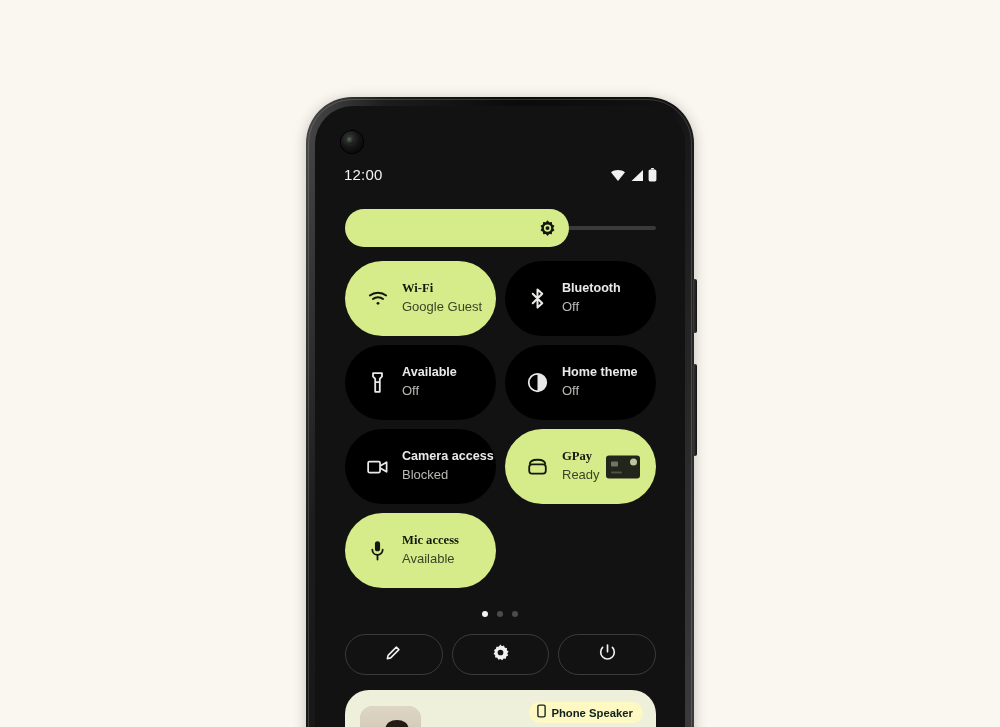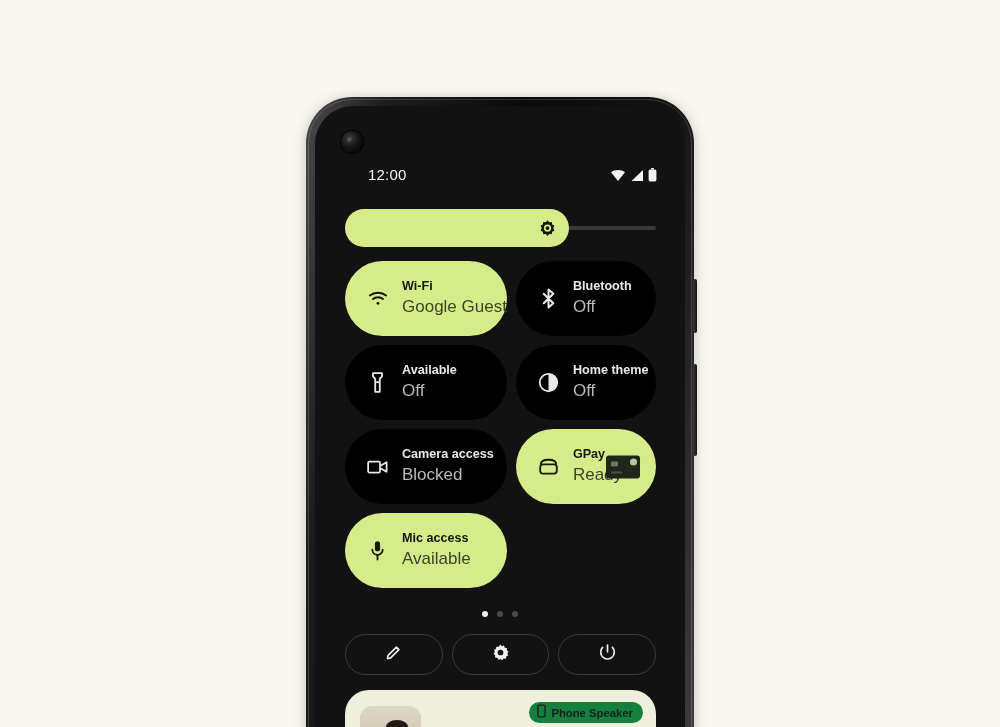--- a/index.html
+++ b/index.html
@@ -56,21 +56,21 @@
   #date-text{
     position:absolute; left:62px; top:4px;
     color:#f1f1f1; font-size:14.5px; font-weight:bold; letter-spacing:.1px;
   }
   #camera-off-pill{
     position:absolute; right:29px; top:0px;
     width:44px; height:23px; border-radius:12px; background:#2e2e2c;
     display:flex; align-items:center; justify-content:center;
   }
   #clock-row{ position:absolute; left:0; top:60px; width:100%; height:24px; }
-  #clock-text{ position:absolute; left:29px; top:0; color:#f3f3f3; font-size:15px; letter-spacing:.2px;margin-left:24px;}
+  #clock-text{ position:absolute; left:29px; top:0; color:#f3f3f3; font-size:15px; letter-spacing:.2px;}
   #status-icons{
     position:absolute; right:28px; top:2px; display:flex; align-items:center; gap:4px;
   }
 
   
   #brightness{
     position:absolute; left:30px; top:103px; width:311px; height:38px;
   }
   #brightness-track{
     position:absolute; left:0; top:17px; width:311px; height:3.5px;
@@ -91,22 +91,22 @@
   }
   .tile{
     position:relative; height:75px; border-radius:38px;
     display:flex; align-items:center; padding-left:22px;
     background:#000000;
   }
   .tile.on{ background:#d6ec8a; }
   .tile-ico{ width:21px; height:21px; flex:0 0 21px; display:flex; align-items:center; justify-content:center; }
   .tile-txt{ margin-left:14px; min-width:0; }
   .tile-title{ font-size:12.6px; font-weight:bold; color:#e9e9e7; line-height:1.25; white-space:nowrap;}
-  .tile-sub{ font-size:17px; color:#b9b9b5; line-height:1.3; white-space:nowrap; margin-top:2px;}
-  .tile.on .tile-title{ color:#14170c; }
+  .tile-sub{ font-size:13px; color:#b9b9b5; line-height:1.3; white-space:nowrap; margin-top:2px;}
+  .tile.on .tile-title{ color:#14170c;font-family:Liberation Serif, serif; }
   .tile.on .tile-sub{ color:#3c4328; }
   .tile-chevron{ position:absolute; right:20px; top:50%; transform:translateY(-50%); }
   .tile-card{
     position:absolute; right:16px; top:50%; transform:translateY(-50%);
     width:34px; height:23px; border-radius:3px;
     background:#22251c; overflow:hidden;
   }
   .tile-card .chip{ position:absolute; left:5px; top:6px; width:7px; height:5px; background:#6f7560; border-radius:1px;}
   .tile-card .stripe{ position:absolute; left:5px; bottom:5px; width:11px; height:2px; background:#4d5243; border-radius:1px;}
   .tile-card .nfc{ position:absolute; right:3px; top:3px; width:7px; height:7px; border-radius:50%; background:#b9c79a;}
@@ -134,21 +134,21 @@
   #media-card{
     position:absolute; left:30px; top:584px; width:311px; height:110px;
     border-radius:24px; background:#eef0db; overflow:hidden;
   }
   #album-art{
     position:absolute; left:15px; top:16px; width:61px; height:61px;
     border-radius:13px; overflow:hidden; background:#cdc3b3;
   }
   #speaker-chip{
     position:absolute; right:13px; top:12px; height:21px; border-radius:11px;
-    background:#15803d; display:flex; align-items:center; gap:5px; padding:0 10px 0 8px;
+    background:#fef9c3; display:flex; align-items:center; gap:5px; padding:0 10px 0 8px;
   }
   #speaker-chip-label{ font-size:11.3px; color:#11201e; font-weight:bold; white-space:nowrap;}
 </style>
 </head>
 <body>
 
 <div id="stage">
 
   <div id="phone">
 

